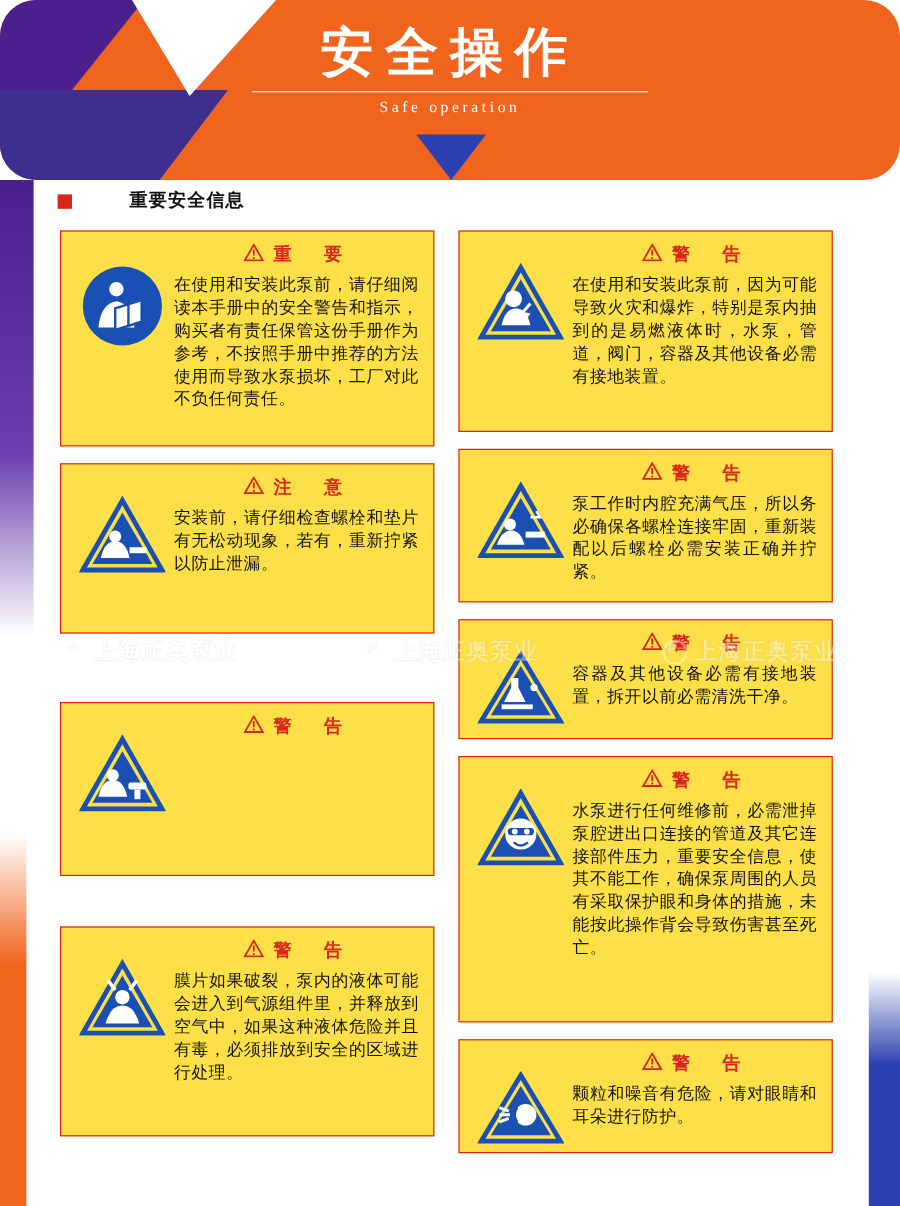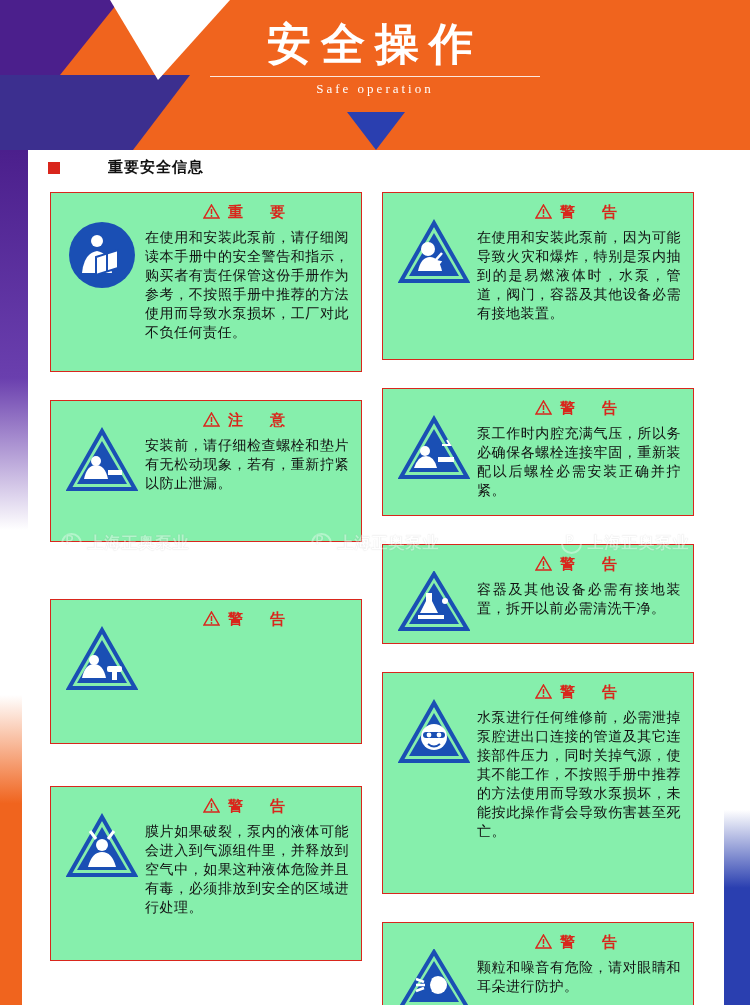--- a/index.html
+++ b/index.html
@@ -16,20 +16,21 @@
   }
 
   
   .header {
     position: absolute;
     left: 0; top: 0;
     width: 750px;
     height: 150px;
     background: #f0641e;
     overflow: hidden;
+    border-radius: 30px;
   }
   .hdr-purple-left {
     position: absolute;
     left: 0; top: 0;
     width: 0; height: 0;
     border-left: 120px solid #4b1f8c;
     border-bottom: 150px solid transparent;
   }
   .hdr-purple-band {
     position: absolute;
@@ -131,24 +132,24 @@
   .col {
     position: absolute;
     top: 42px;
     width: 312px;
   }
   .col-left { left: 50px; }
   .col-right { left: 382px; }
 
   .card {
     border: 1.5px solid #d9261c;
-    background: #86efac;
+    background: #fde047;
     box-sizing: border-box;
     padding: 10px 12px 12px 12px;
-    margin-bottom: 28px;
+    margin-bottom: 14px;
     display: flex;
     position: relative;
   }
   .card-inner {
     display: flex;
     width: 100%;
     align-items: flex-start;
   }
   .card-icon {
     width: 78px;
@@ -193,21 +194,21 @@
     display: flex;
     align-items: center;
     justify-content: space-around;
     pointer-events: none;
     opacity: 0.38;
   }
   .wm-item {
     display: flex;
     align-items: center;
     color: #ffffff;
-    font-size: 16px;
+    font-size: 19px;
     font-weight: bold;
     text-shadow: 0 0 1px rgba(120,120,120,0.9);
     letter-spacing: 1px;
   }
   .wm-logo {
     width: 17px; height: 17px;
     border: 2px solid #ffffff;
     border-radius: 50%;
     margin-right: 6px;
     position: relative;
@@ -459,21 +460,21 @@
           <div class="card-title">
             <span class="warn-tri">
               <svg width="17" height="15" viewBox="0 0 17 15">
                   <polygon points="8.5,1 16,14 1,14" fill="none" stroke="#d9261c" stroke-width="1.5"></polygon>
                   <line x1="8.5" y1="5" x2="8.5" y2="10" stroke="#d9261c" stroke-width="1.5"></line>
                   <circle cx="8.5" cy="12" r="0.9" fill="#d9261c"></circle>
                 </svg>
             </span>
             <span>警　告</span>
           </div>
-          <div class="card-text">水泵进行任何维修前，必需泄掉泵腔进出口连接的管道及其它连接部件压力，同时关掉气源，使其不能工作，不按照手册中推荐的方法使用而导致水泵损坏，未能按此操作背会导致伤害甚至死亡。</div>
+          <div class="card-text">水泵进行任何维修前，必需泄掉泵腔进出口连接的管道及其它连接部件压力，重要安全信息，使其不能工作，确保泵周围的人员有采取保护眼和身体的措施，未能按此操作背会导致伤害甚至死亡。</div>
         </div>
       </div>
     </div>
 
     <div class="card" style="height:95px;">
       <div class="card-inner">
         <div class="card-icon">
           <svg width="72" height="62" viewBox="0 0 72 62">
             <polygon points="36,3 69,58 3,58" fill="none" stroke="#1a4fb4" stroke-width="4"></polygon>
             <polygon points="36,12 61,53 11,53" fill="#1a4fb4"></polygon>

